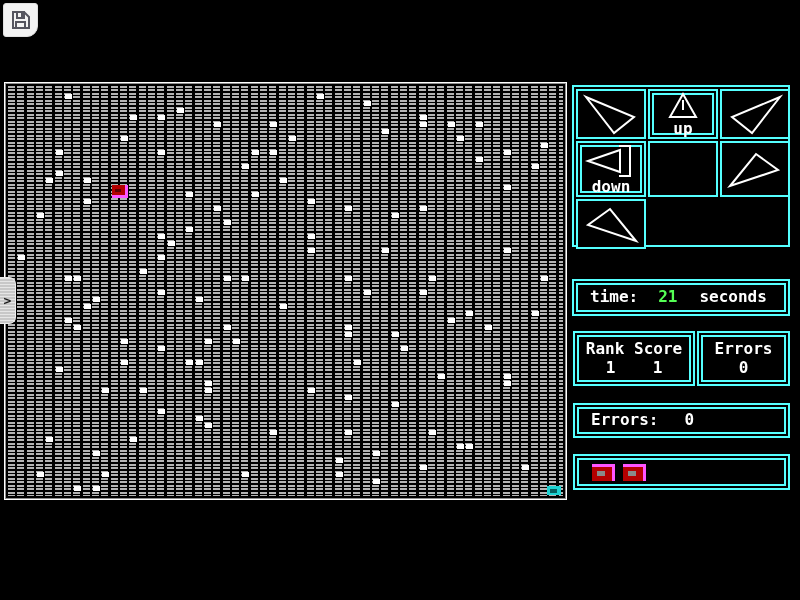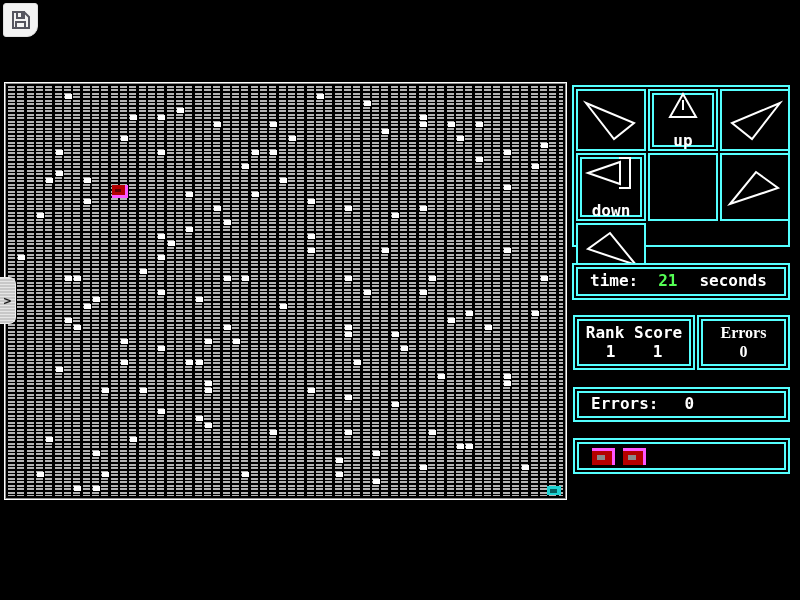--- a/index.html
+++ b/index.html
@@ -53,39 +53,39 @@
   .pad{
     position:absolute;left:572px;top:85px;width:218px;height:162px;
     box-sizing:border-box;border:2px solid var(--cyan);padding:2px;background:#000;
     display:grid;grid-template-columns:repeat(3,1fr);grid-template-rows:repeat(3,1fr);gap:2px;
   }
   .pad-cell{
     border:2px solid var(--cyan);background:#000;position:relative;
     display:flex;flex-direction:column;align-items:center;justify-content:center;
     box-sizing:border-box;cursor:pointer;
   }
-  .pad-cell.hl{box-shadow:inset 0 0 0 2px #000, inset 0 0 0 4px var(--cyan);gap:12px;}
+  .pad-cell.hl{box-shadow:inset 0 0 0 2px #000, inset 0 0 0 4px var(--cyan);}
   .pad-label{color:#fff;font-size:16px;line-height:1;margin-top:0px;}
   .pad svg{display:block;}
   .stroke{fill:none;stroke:#ffffff;stroke-width:2;stroke-linejoin:miter;stroke-linecap:square;}
   
   .box{
     position:absolute;box-sizing:border-box;background:#000;
-    border:2px solid var(--cyan);padding:2px;
+    border:2px solid var(--cyan);padding:2px;margin-top:16px;
   }
   .box-inner{
     box-sizing:border-box;width:100%;height:100%;border:2px solid var(--cyan);
     display:flex;align-items:center;color:#fff;font-size:16px;line-height:1.15;
   }
   .time-box{left:572px;top:263px;width:218px;height:37px;}
   .time-box .box-inner{padding-left:12px;}
   .time-value{color:var(--green);margin-left:20px;}
   .time-unit{margin-left:22px;}
   .rank-box{left:573px;top:315px;width:122px;height:55px;}
-  .errors-box{left:697px;top:315px;width:93px;height:55px;font-family:Liberation Serif, serif;}
+  .errors-box{left:697px;top:315px;width:93px;height:55px;}
   .two-line{flex-direction:column;justify-content:center;align-items:center;}
   .vals{display:flex;width:100%;justify-content:space-around;padding:0 8px;box-sizing:border-box;}
   .score-box{left:573px;top:387px;width:217px;height:35px;}
   .score-box .box-inner{padding-left:12px;}
   .score-value{margin-left:26px;}
   .lives-box{left:573px;top:438px;width:217px;height:36px;}
   .lives-box .box-inner{padding-left:13px;}
   .life{
     position:relative;width:23px;height:17px;background:var(--red);
     border-top:3px solid var(--pink);border-right:3px solid var(--pink);

